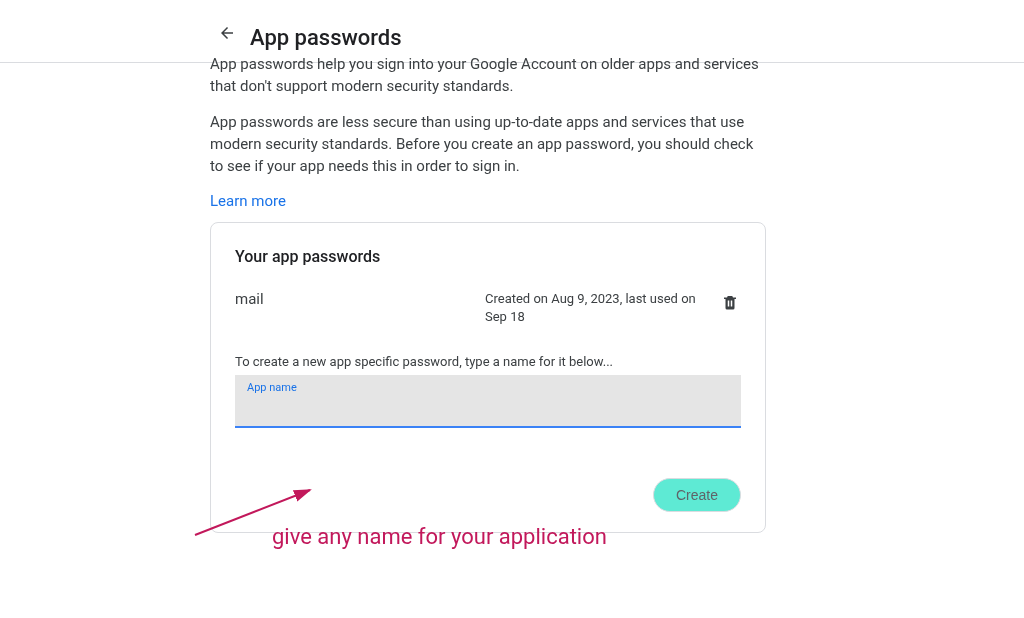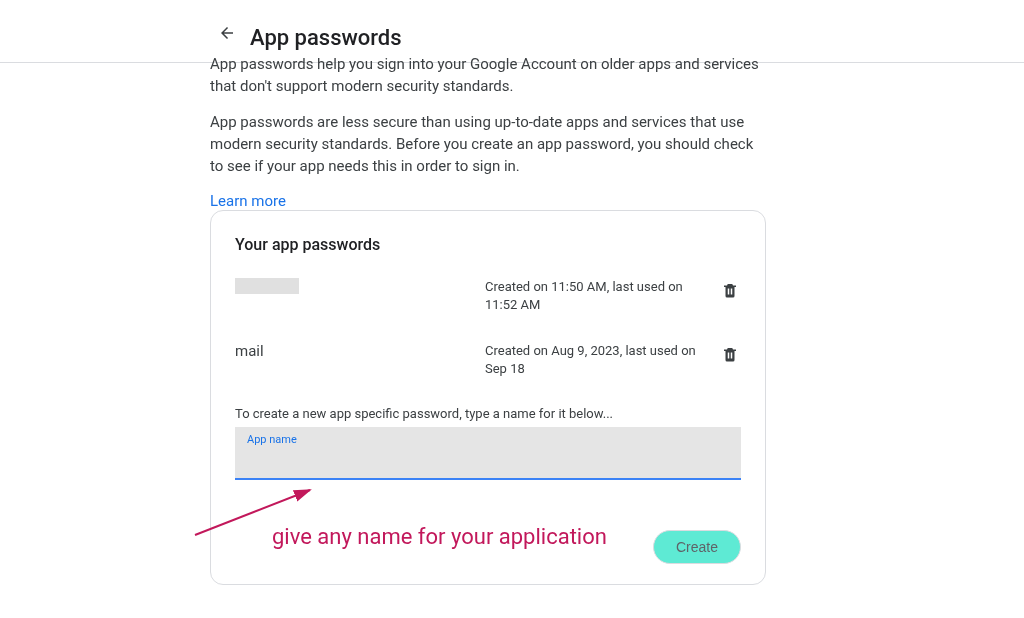--- a/index.html
+++ b/index.html
@@ -52,23 +52,24 @@
   }
   .learn-link {
     color: #1a73e8;
     font-size: 15px;
     text-decoration: none;
     display: inline-block;
     cursor: pointer;
   }
   .card {
     border: 1px solid #dadce0;
-    border-radius: 13px;
+    border-radius: 8px;
     padding: 24px 24px 20px 24px;
     position: relative;
+    margin-top: 12px;
   }
   .card-title {
     font-size: 16px;
     font-weight: 500;
     margin-bottom: 24px;
     color: #202124;
   }
   .pw-row {
     display: flex;
     align-items: flex-start;
@@ -164,31 +165,20 @@
 <div class="content">
   <div class="intro">
     <p class="clip">App passwords help you sign into your Google Account on older apps and services that don't support modern security standards.</p>
     <p>App passwords are less secure than using up-to-date apps and services that use modern security standards. Before you create an app password, you should check to see if your app needs this in order to sign in.</p>
     <a class="learn-link">Learn more</a>
   </div>
 
   <div class="card">
     <div class="card-title">Your app passwords</div>
 
-    <div class="pw-row">
-      <div class="pw-name">
-        <span class="redacted"></span>
-      </div>
-      <div class="pw-meta">Created on 11:50 AM, last used on 11:52 AM</div>
-      <button class="trash-btn">
-        <svg class="trash-icon" viewBox="0 0 24 24">
-            <path d="M6 7h12v13a2 2 0 0 1-2 2H8a2 2 0 0 1-2-2V7zm3 3v8h2v-8H9zm4 0v8h2v-8h-2zM9 4h6l1 2h4v2H4V6h4l1-2z"></path>
-          </svg>
-      </button>
-    </div>
 
     <div class="pw-row">
       <div class="pw-name">mail</div>
       <div class="pw-meta">Created on Aug 9, 2023, last used on Sep 18</div>
       <button class="trash-btn">
         <svg class="trash-icon" viewBox="0 0 24 24">
             <path d="M6 7h12v13a2 2 0 0 1-2 2H8a2 2 0 0 1-2-2V7zm3 3v8h2v-8H9zm4 0v8h2v-8h-2zM9 4h6l1 2h4v2H4V6h4l1-2z"></path>
           </svg>
       </button>
     </div>

